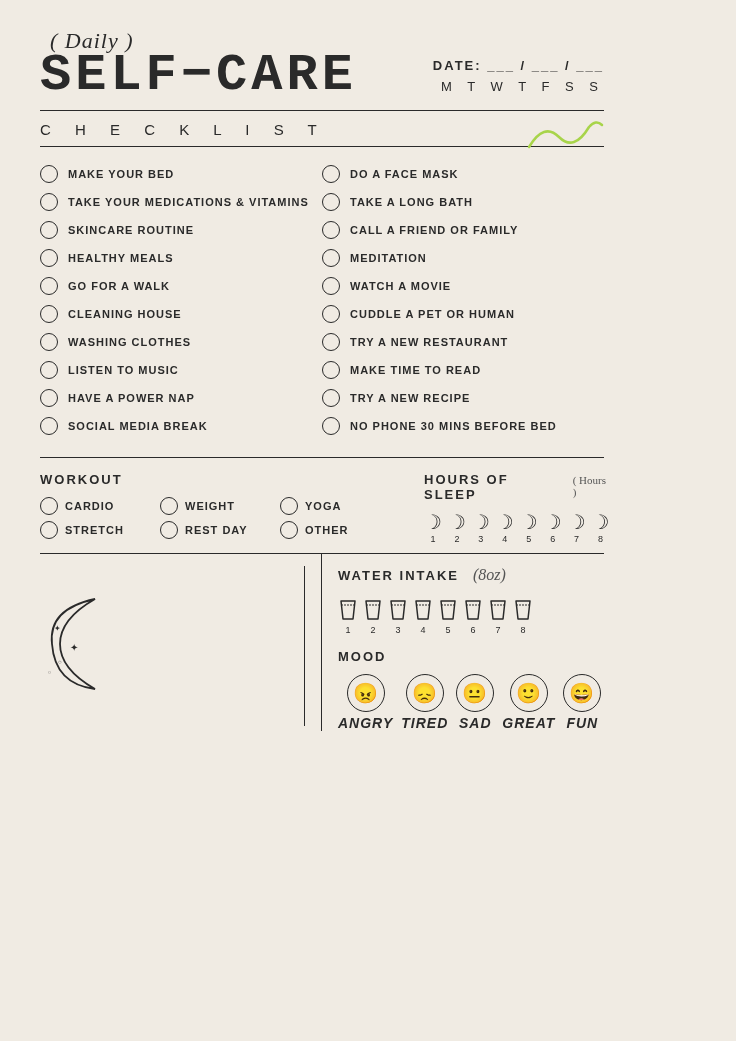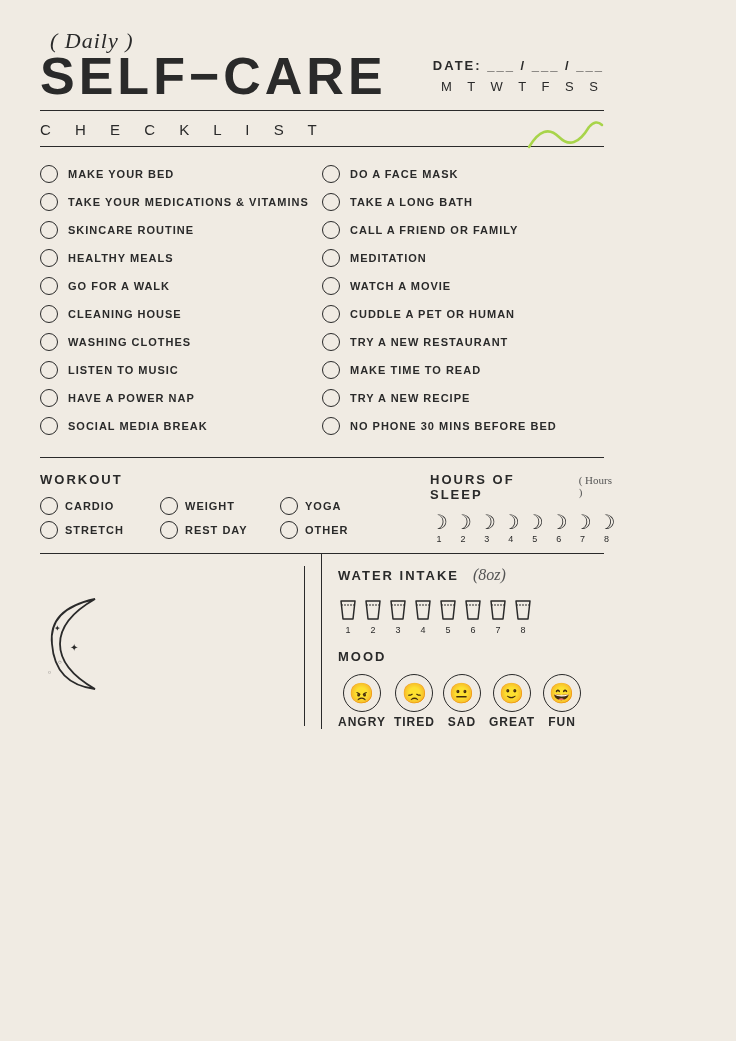--- a/index.html
+++ b/index.html
@@ -31,21 +31,21 @@
       font-size: 22px;
       font-family: 'Georgia', serif;
       letter-spacing: 1px;
       margin-left: 10px;
       margin-bottom: -4px;
     }
     .self-care-title {
       font-size: 52px;
       font-weight: 900;
       letter-spacing: 4px;
-      font-family: Liberation Sans, sans-serif;
+      font-family: Liberation Mono, monospace;
       line-height: 1;
     }
     .date-block {
       text-align: right;
       font-family: Arial, sans-serif;
       padding-bottom: 8px;
     }
     .date-line {
       font-size: 13px;
       font-weight: bold;
@@ -117,21 +117,21 @@
     .section-divider {
       border: none;
       border-top: 1.5px solid #2a2a2a;
       margin: 6px 0 14px 0;
     }
 
     
     .bottom-grid {
       display: grid;
       grid-template-columns: 1fr 1fr;
-      gap: 0 30px;
+      gap: 0 24px;
     }
     .section-title {
       font-family: Arial, sans-serif;
       font-size: 13px;
       font-weight: bold;
       letter-spacing: 2px;
       margin-bottom: 10px;
     }
     .workout-row {
       display: flex;
@@ -248,24 +248,25 @@
       height: 38px;
       border-radius: 50%;
       border: 1.5px solid #2a2a2a;
       display: flex;
       align-items: center;
       justify-content: center;
       font-size: 20px;
       background: #f0ebe3;
     }
     .mood-label {
-      font-size: 12px;
+      font-size: 14px;
       font-family: Arial, sans-serif;
       letter-spacing: 1px;
       font-weight: bold;
+      font-style: italic;
     }
 
     .workout-section { margin-bottom: 10px; }
     .sleep-right-section { }
 
     .bottom-sections-wrap {
       display: grid;
       grid-template-columns: 1fr 1fr;
       gap: 0 0;
       border-top: 1.5px solid #2a2a2a;

